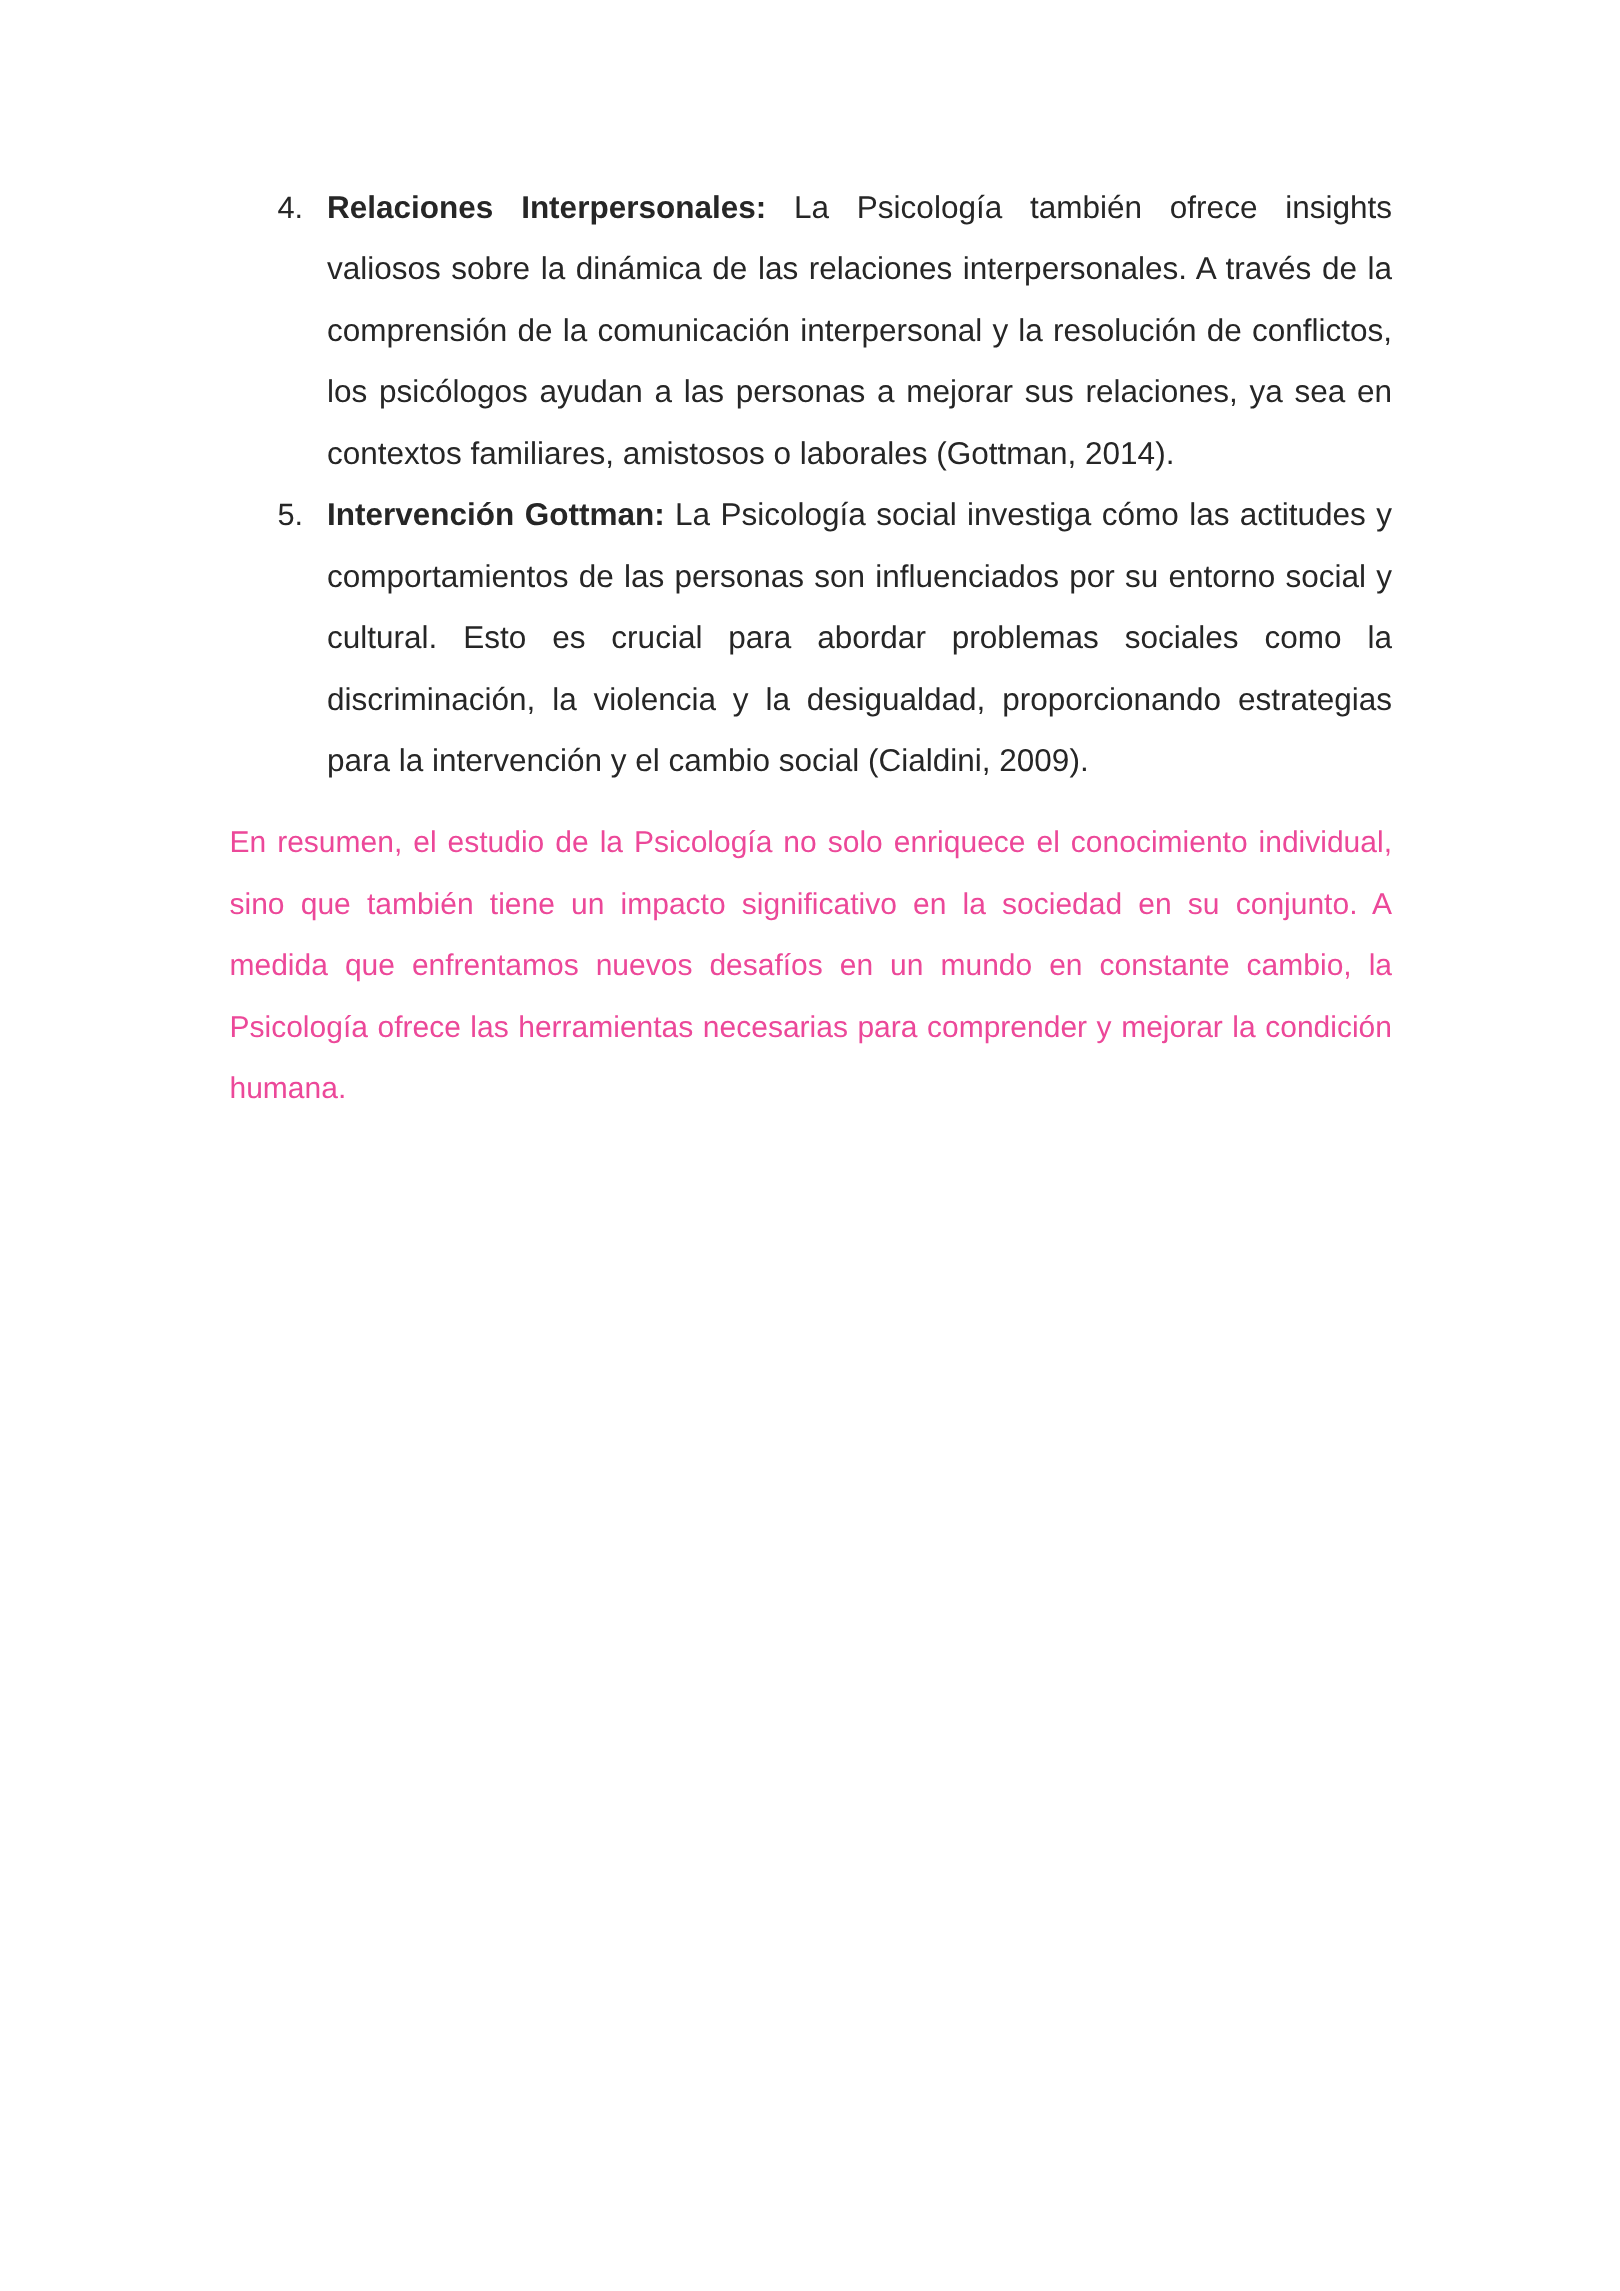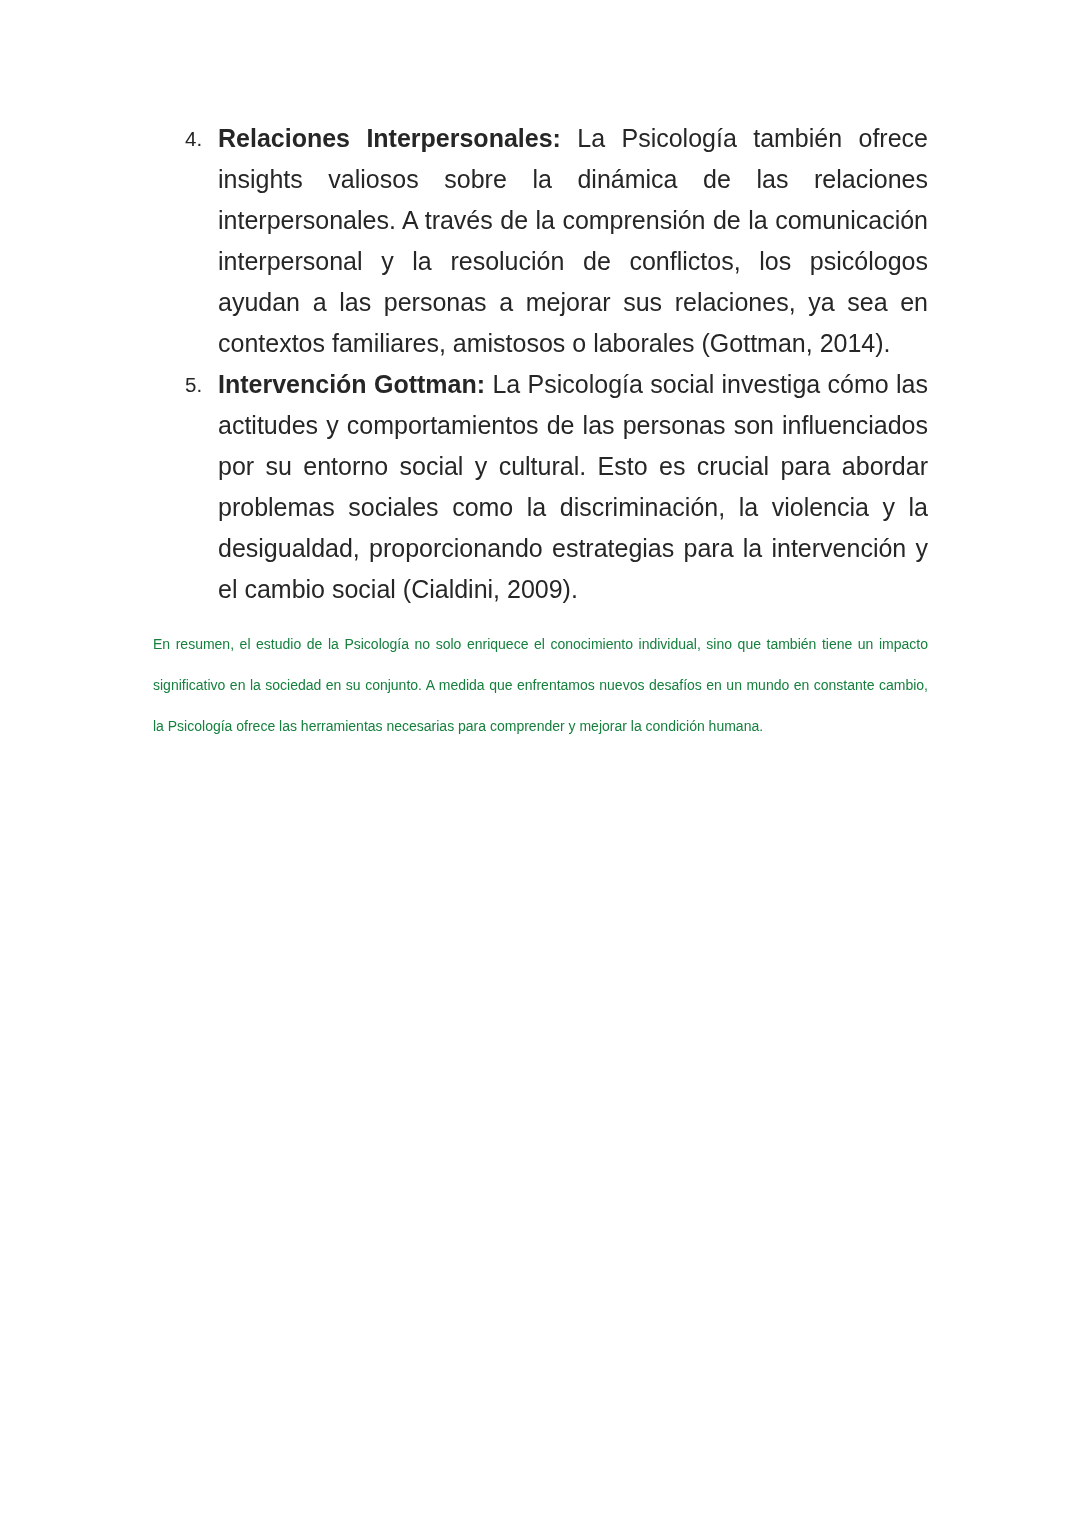--- a/index.html
+++ b/index.html
@@ -38,36 +38,36 @@
     position: absolute;
     left: 32px;
     top: 0;
     width: 26px;
     text-align: left;
     font-size: 20.5px;
     line-height: 41px;
     color: #262626;
   }
   .item-text {
-    font-size: 25px;
+    font-size: 21px;
     line-height: 41px;
     color: #262626;
     text-align: justify;
     text-justify: inter-word;
     hyphens: none;
   }
   .item-text .lead {
     font-weight: bold;
   }
   
   .closing-para {
     margin: 14px 0 0 0;
-    font-size: 14px;
+    font-size: 20px;
     line-height: 41px;
-    color: #15803d;
+    color: #ec4899;
     text-align: justify;
     text-justify: inter-word;
   }
   .closing-para:last-child {
     text-align-last: left;
   }
   .item-text.last-line-left {
     text-align-last: left;
   }
 </style>

